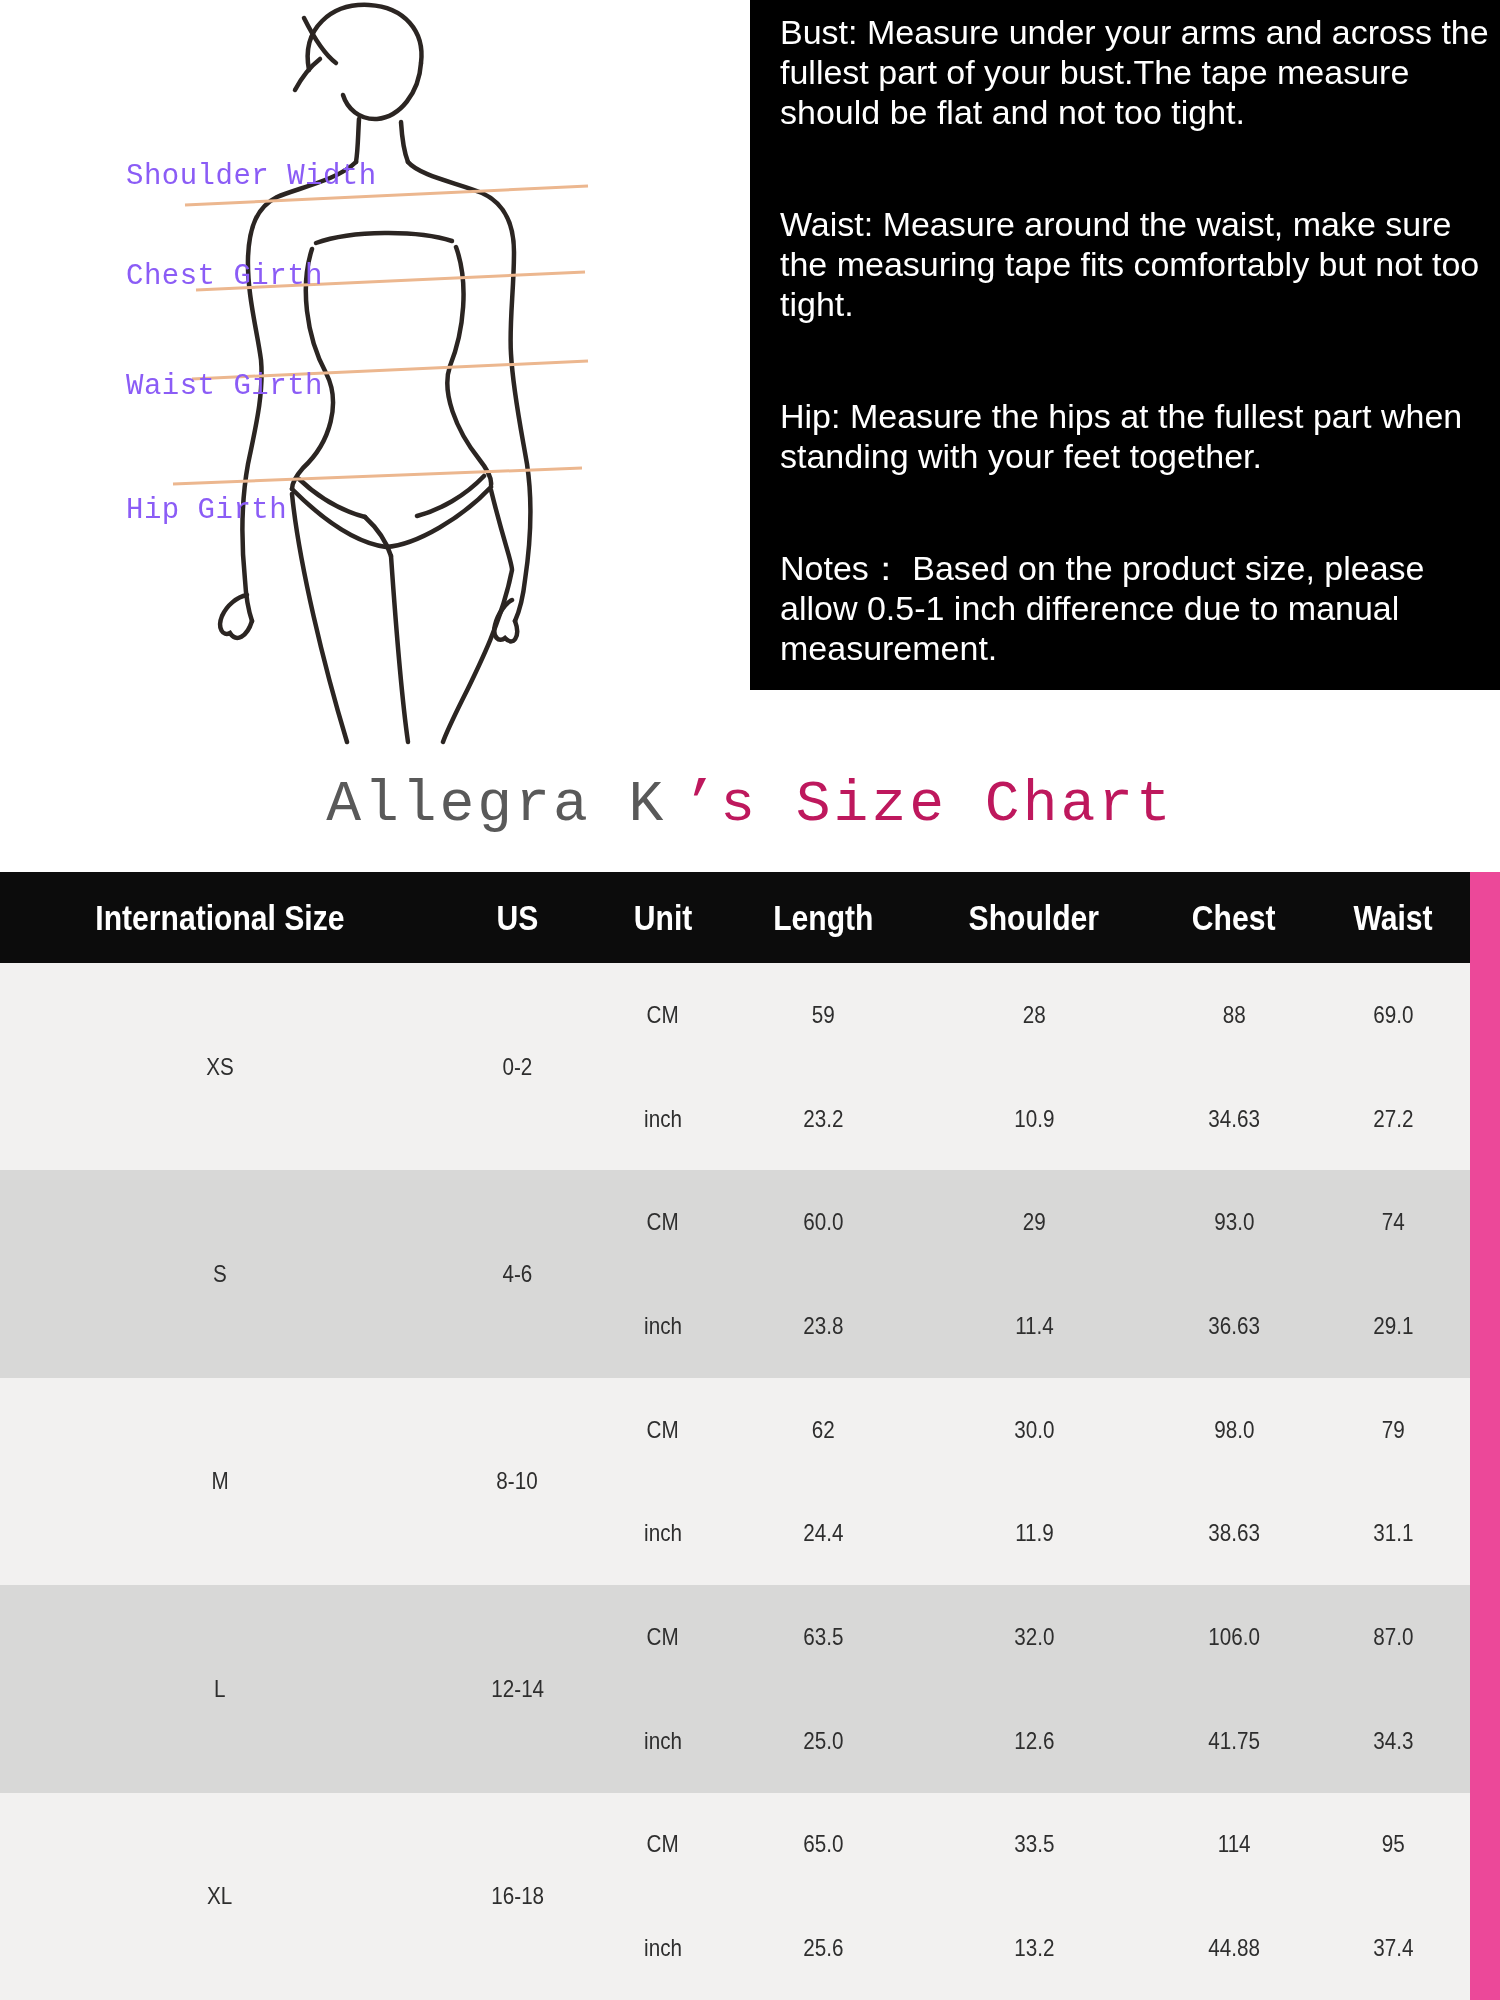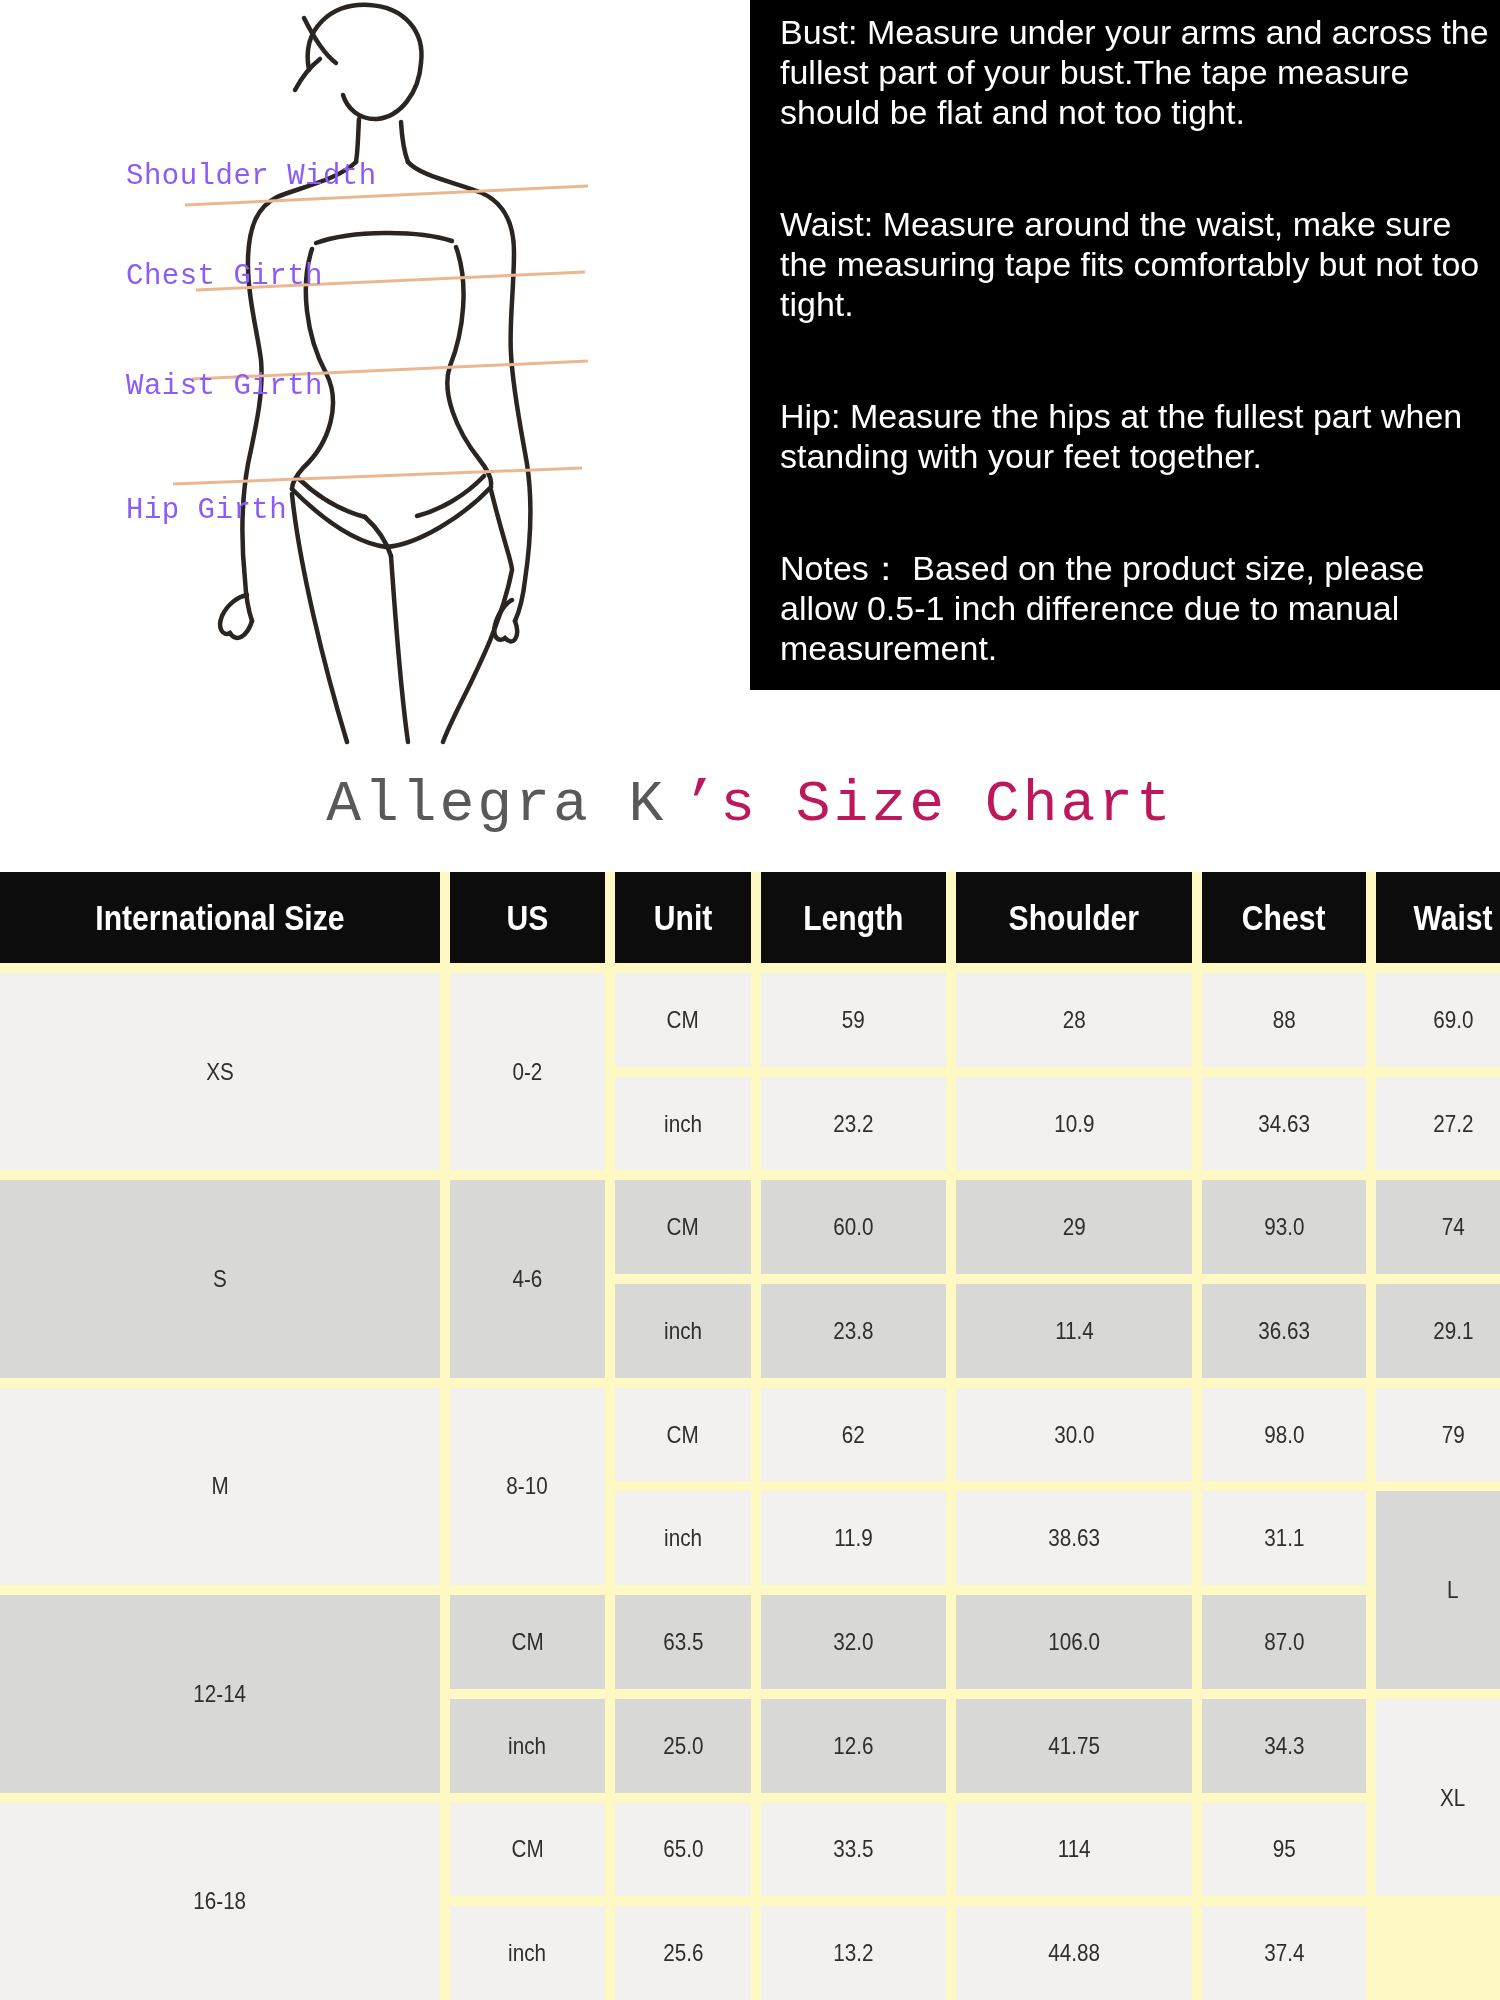--- a/index.html
+++ b/index.html
@@ -25,21 +25,21 @@
   .chart-title{position:absolute;left:0;top:772px;width:1500px;text-align:center;
                font-family:"Liberation Mono",monospace;font-size:58px;letter-spacing:3px;
                white-space:nowrap;}
   .chart-title .brand{color:#595959;}
   .chart-title .rest{color:#be185d;margin-left:16px;}
 
   
   .size-table{position:absolute;left:0;top:872px;width:1500px;height:1128px;display:grid;
               grid-template-columns:440px 155px 136px 185px 236px 164px 154px;
               grid-template-rows:91px repeat(10,1fr);
-              gap:10px;background:#fef9c3;}
+              gap:0;background:#ec4899;}
   .th{background:#0c0c0c;color:#ffffff;display:flex;align-items:center;justify-content:center;
       font-weight:bold;font-size:35px;}
   .td{display:flex;align-items:center;justify-content:center;font-size:24px;color:#2e2e2e;}
   .th>span,.td>span{display:inline-block;transform:scaleX(0.86);white-space:nowrap;}
   .span2{grid-row:span 2;}
   .g-light{background:#f2f1f0;}
   .g-dark{background:#d8d8d7;}
 </style>
 </head>
 <body>
@@ -206,20 +206,23 @@
       <div class="td g-light">
         <span>98.0</span>
       </div>
       <div class="td g-light">
         <span>79</span>
       </div>
       <div class="td g-light">
         <span>inch</span>
       </div>
       <div class="td g-light">
+        <span>24.4</span>
+      </div>
+      <div class="td g-light">
         <span>11.9</span>
       </div>
       <div class="td g-light">
         <span>38.63</span>
       </div>
       <div class="td g-light">
         <span>31.1</span>
       </div>
       <div class="td span2 g-dark">
         <span>L</span>

